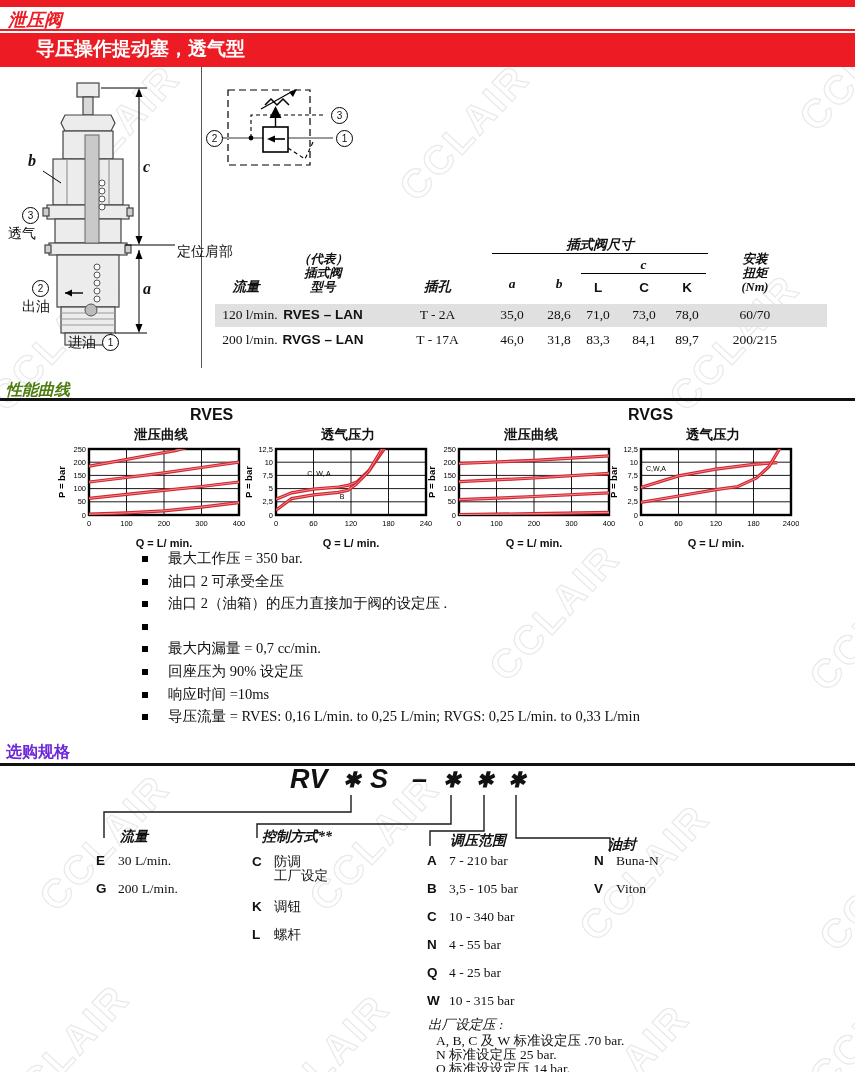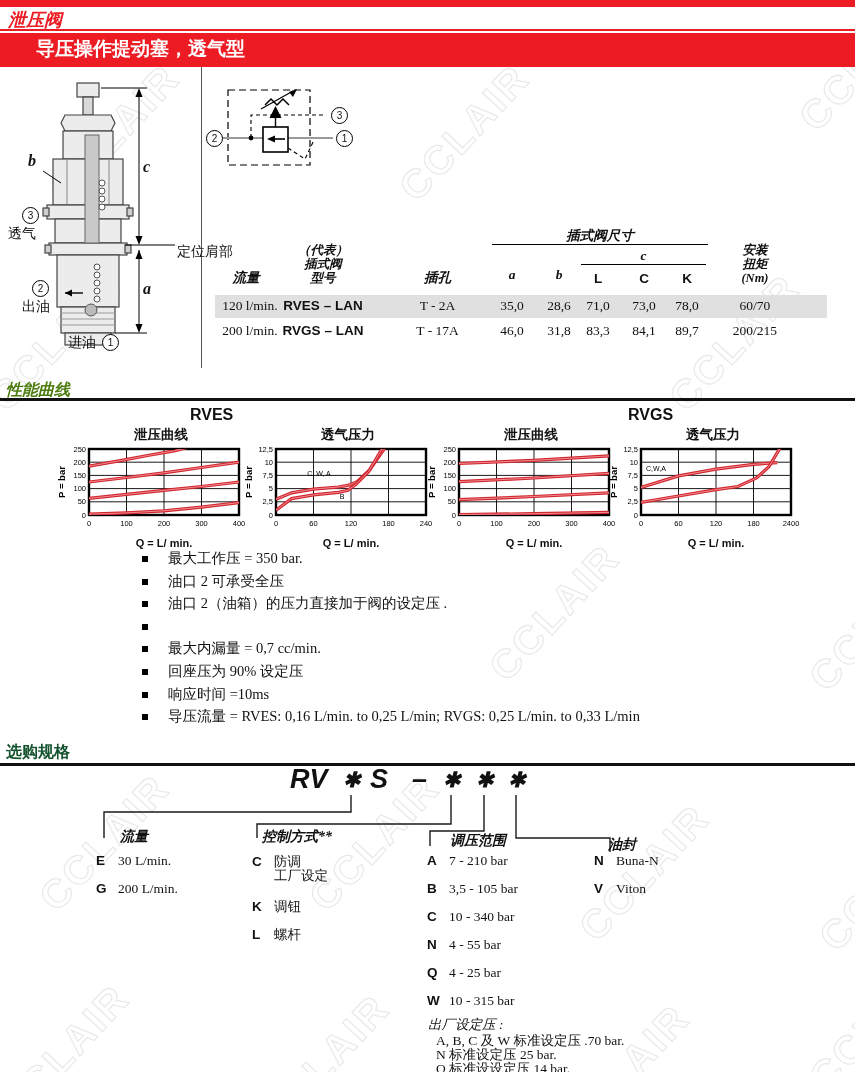--- a/index.html
+++ b/index.html
@@ -16,31 +16,31 @@
   .redline{position:absolute;top:29px;left:0;width:855px;height:2px;background:#ed1c24;}
   .banner{position:absolute;top:33px;left:0;width:855px;height:34px;background:#ed1c24;}
   .banner span{position:absolute;left:36px;top:3px;color:#fff;font-weight:bold;font-size:19px;}
   .vline{position:absolute;left:201px;top:62px;width:1px;height:306px;background:#555;}
   .circ{display:inline-block;width:15px;height:15px;border:1.2px solid #000;border-radius:50%;
         text-align:center;line-height:15px;font-size:10px;font-family:"Liberation Sans",sans-serif;
         background:#fff;font-style:normal;font-weight:normal;}
   .dlabel{position:absolute;font-family:"Liberation Serif",serif;font-size:14px;z-index:3;}
   .dim{font-style:italic;font-weight:bold;font-family:"Liberation Serif",serif;font-size:16px;}
   .sec-head{position:absolute;font-size:16px;font-weight:bold;font-style:italic;color:#4d7c0f;}
-  .sec-head.red{color:#14532d;font-style:normal;}
+  .sec-head.red{color:#6d28d9;font-style:normal;}
   .blackline{position:absolute;left:0;width:855px;height:2.5px;background:#111;}
   .grp-title{position:absolute;font-weight:bold;font-size:16px;}
   .chart{position:absolute;width:192px;z-index:2;}
   .chart-title{text-align:center;font-weight:bold;font-size:13.5px;margin-bottom:1px;margin-left:20px;}
   .chart-xlabel{text-align:center;font-weight:bold;font-size:11px;margin-top:-2px;margin-left:26px;}
   .bullets{position:absolute;left:140px;top:549px;width:580px;z-index:2;}
   .bullet-item{display:flex;align-items:flex-start;height:22.6px;
                font-family:"Liberation Serif",serif;font-size:14.5px;}
   .bullet-item .sq{width:6px;height:6px;background:#000;margin:7px 20px 0 2px;flex:none;}
-  .table-wrap{position:absolute;left:215px;top:217px;width:612px;height:118px;z-index:2;
+  .table-wrap{position:absolute;left:215px;top:226px;width:612px;height:118px;z-index:2;
               font-family:"Liberation Serif",serif;}
   .th{position:absolute;font-weight:bold;font-style:italic;font-size:13.5px;text-align:center;}
   .tl{position:absolute;height:1.2px;background:#000;}
   .stripe{position:absolute;left:0;top:78px;width:612px;height:23px;background:#e0e0e0;}
   .td{position:absolute;font-size:13.5px;text-align:center;}
   .td.bold{font-family:"Liberation Sans",sans-serif;font-weight:bold;}
   .mcode{position:absolute;left:290px;top:764px;width:260px;height:34px;font-weight:bold;z-index:2;}
   .mcode span{position:absolute;font-size:27px;font-style:italic;}
   .mcode .star{font-size:21px;top:4px;}
   .ogroup-label{position:absolute;font-weight:bold;font-style:italic;font-size:14px;

